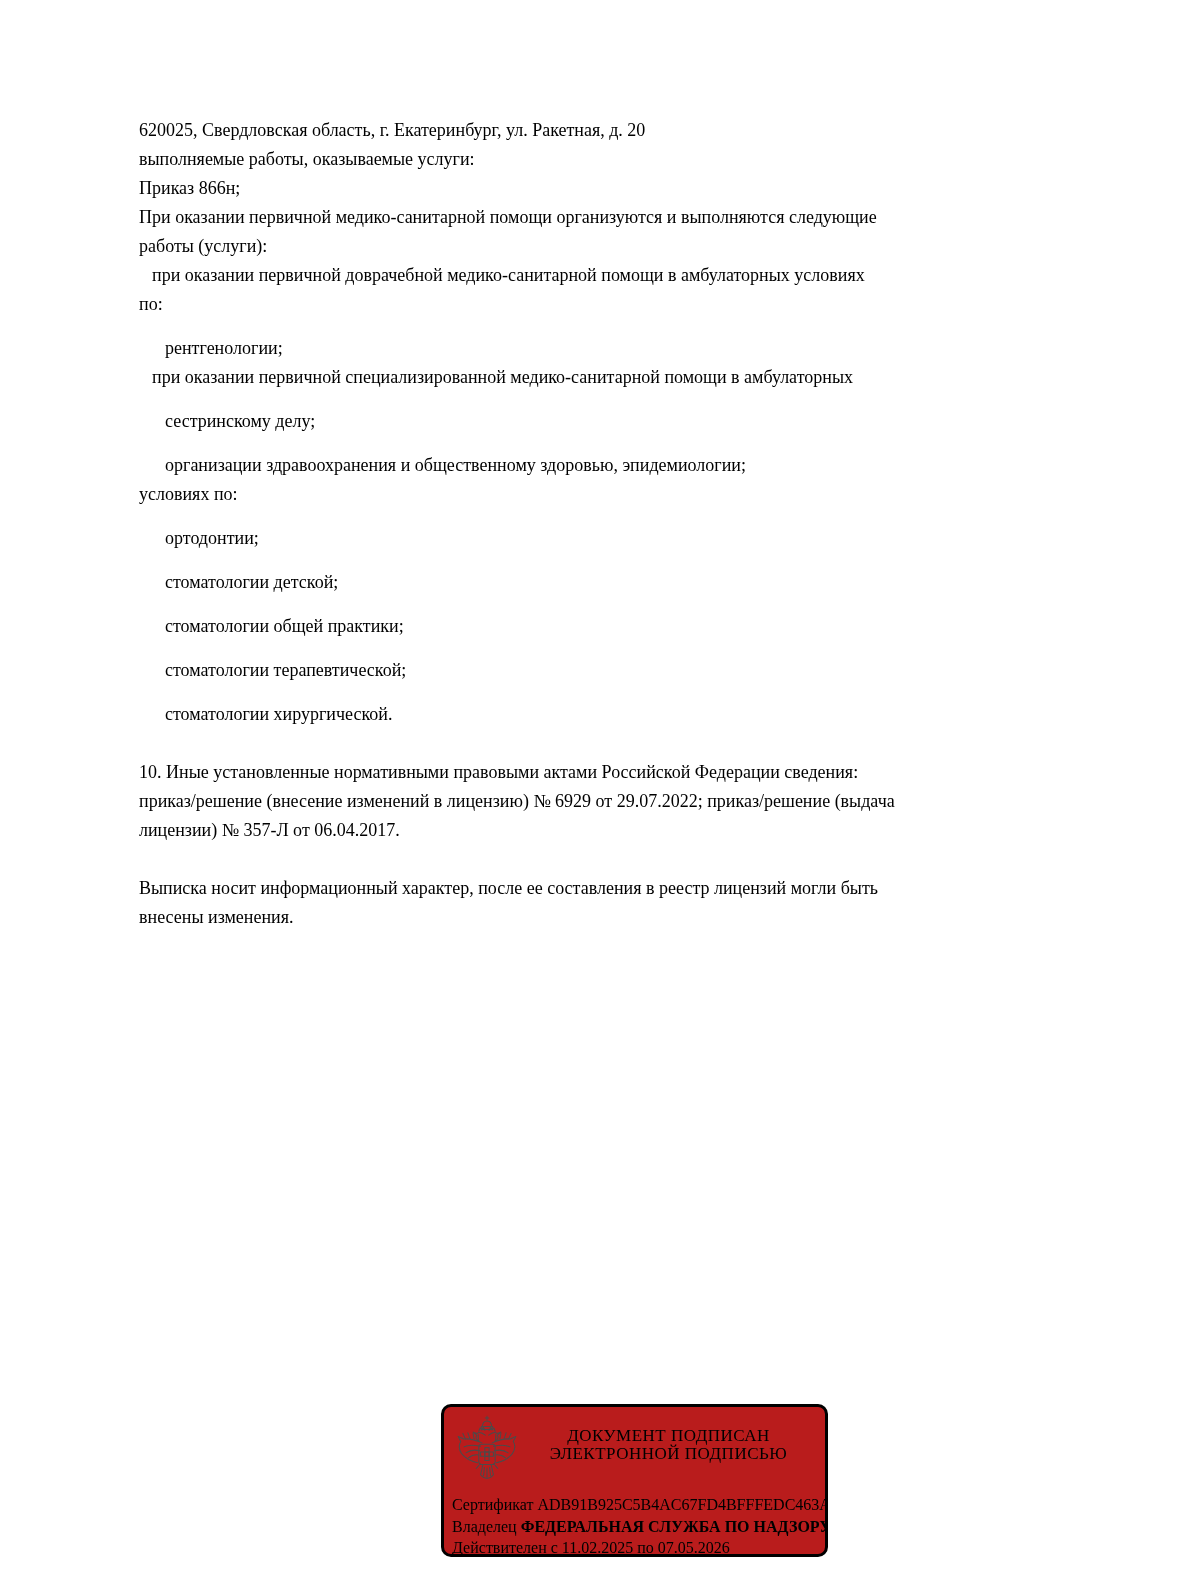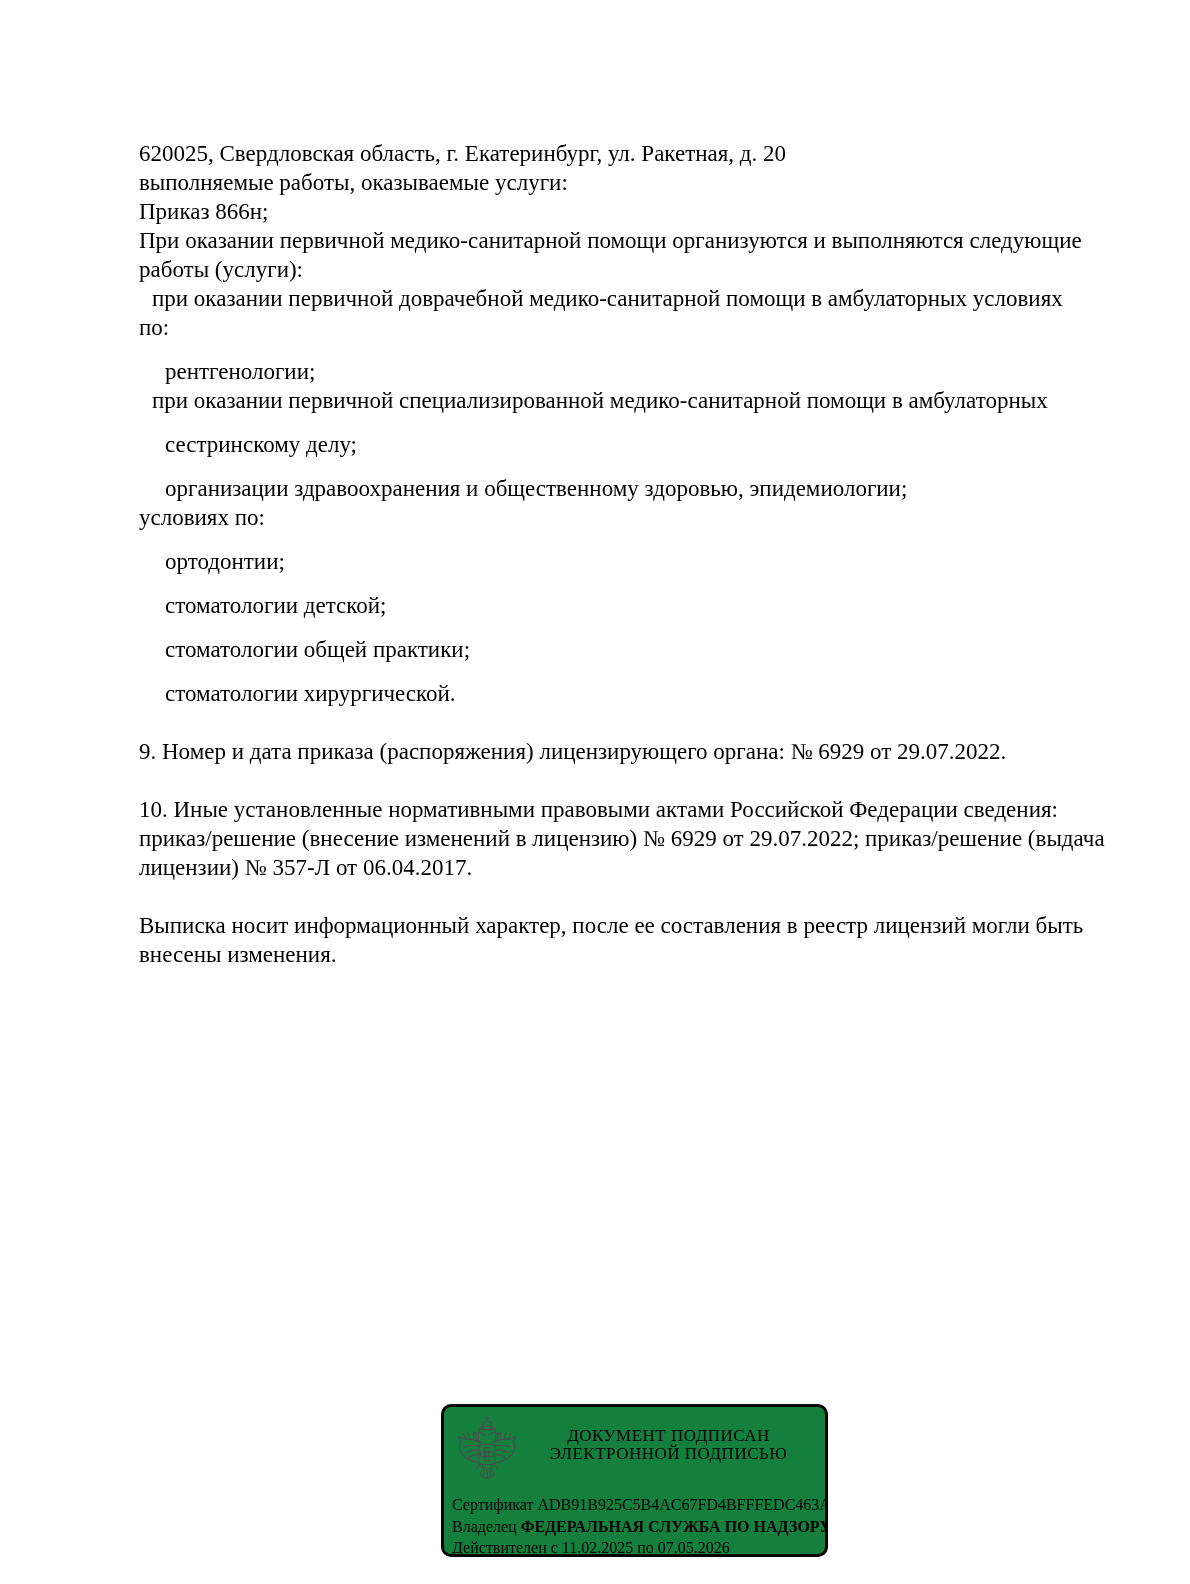--- a/index.html
+++ b/index.html
@@ -8,41 +8,41 @@
     height: 1584px;
     background: #ffffff;
     font-family: "Liberation Serif", "DejaVu Serif", serif;
     color: #000000;
     position: relative;
     overflow: hidden;
   }
   .doc-text {
     position: absolute;
     left: 139px;
-    top: 139px;
+    top: 116px;
     width: 990px;
-    font-size: 23px;
+    font-size: 18px;
     line-height: 29px;
   }
   .para { margin: 0; }
   .para + .para { margin-top: 29px; }
   .ln { white-space: pre-wrap; min-height: 29px; }
   .ind1 { padding-left: 13px; }
   .ind2 { padding-left: 26px; margin-top: 15px; }
 
   .stamp {
     position: absolute;
     left: 441px;
     top: 1404px;
     width: 387px;
     height: 153px;
     box-sizing: border-box;
     border: 3px solid #000000;
     border-radius: 10px;
-    background: #15803d;
+    background: #b91c1c;
     padding: 4px 6px;
     overflow: hidden;
   }
   .stamp-header {
     display: flex;
     align-items: flex-start;
     height: 83px;
   }
   .eagle {
     width: 62px;
@@ -80,26 +80,24 @@
     <div class="ln ind1">при оказании первичной доврачебной медико-санитарной помощи в амбулаторных условиях</div>
     <div class="ln">по:</div>
     <div class="ln ind2">рентгенологии;</div>
     <div class="ln ind1">при оказании первичной специализированной медико-санитарной помощи в амбулаторных</div>
     <div class="ln ind2">сестринскому делу;</div>
     <div class="ln ind2">организации здравоохранения и общественному здоровью, эпидемиологии;</div>
     <div class="ln">условиях по:</div>
     <div class="ln ind2">ортодонтии;</div>
     <div class="ln ind2">стоматологии детской;</div>
     <div class="ln ind2">стоматологии общей практики;</div>
+    <div class="ln ind2">стоматологии терапевтической;</div>
     <div class="ln ind2">стоматологии хирургической.</div>
   </div>
 
-  <div class="para">
-    <div class="ln">9. Номер и дата приказа (распоряжения) лицензирующего органа: № 6929 от 29.07.2022.</div>
-  </div>
 
   <div class="para">
     <div class="ln">10. Иные установленные нормативными правовыми актами Российской Федерации сведения:</div>
     <div class="ln">приказ/решение (внесение изменений в лицензию) № 6929 от 29.07.2022; приказ/решение (выдача</div>
     <div class="ln">лицензии) № 357-Л от 06.04.2017.</div>
   </div>
 
   <div class="para">
     <div class="ln">Выписка носит информационный характер, после ее составления в реестр лицензий могли быть</div>
     <div class="ln">внесены изменения.</div>

